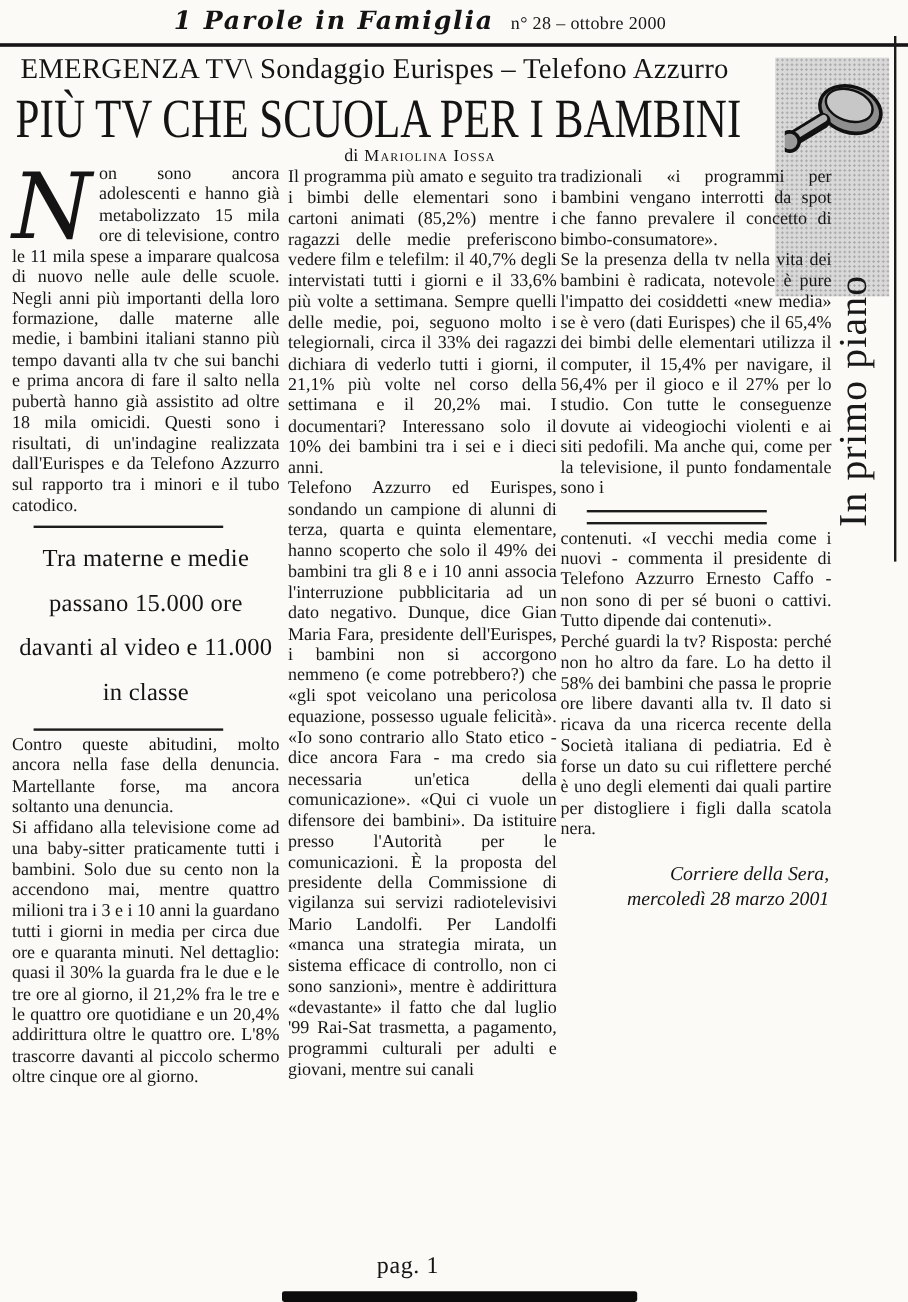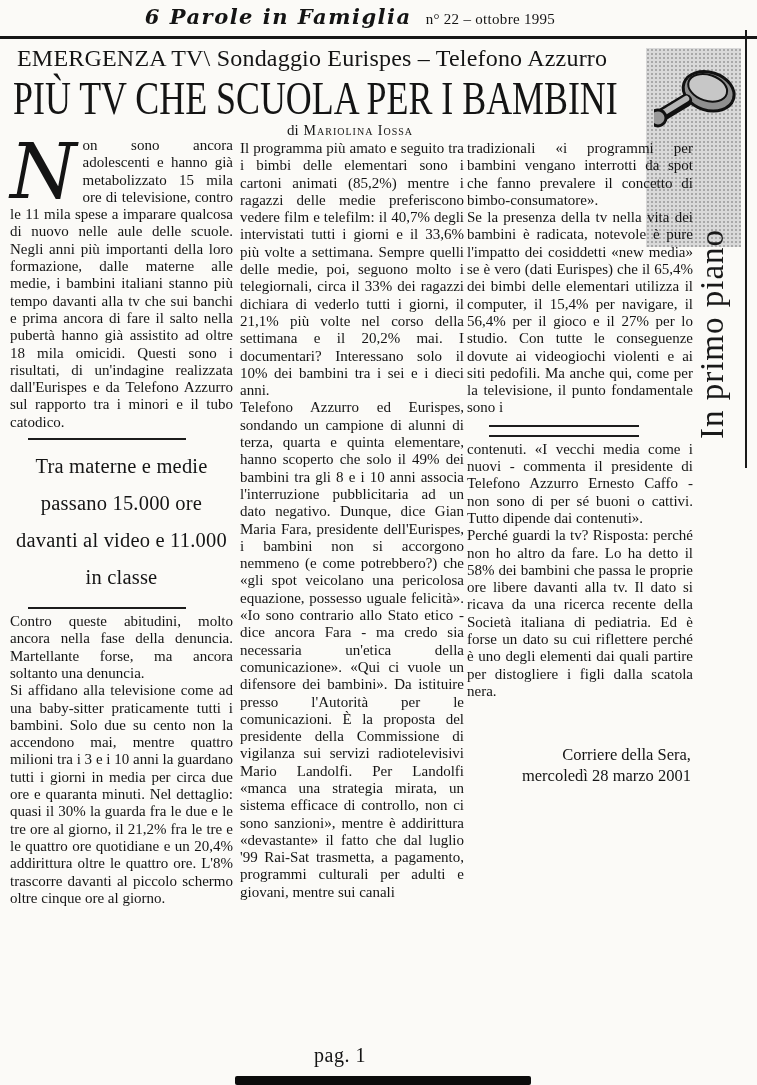--- a/index.html
+++ b/index.html
@@ -62,33 +62,33 @@
     padding:4px 6px 0 0;
   }
   .quote-rule{height:2px;background:#1c1c1c;border:0;}
   .col1 .quote-rule{width:158px;margin:7px 0 4px 18px;}
   .col3 .quote-rule{width:150px;margin:8px 0 4px 22px;}
   .pullquote{
     text-align:center;font-size:20.5px;line-height:37px;
     letter-spacing:.2px;padding:4px 0;
   }
   .attribution{
-    margin-top:44px;text-align:right;font-size:16.5px;
+    margin-top:17px;text-align:right;font-style:italic;font-size:16.5px;
     line-height:21px;padding-right:2px;
   }
 
   
   .footer-page{left:240px;top:1044px;width:200px;text-align:center;font-size:20px;letter-spacing:.5px;}
   .bottom-bar{left:235px;top:1076px;width:296px;height:9px;background:#0c0c0c;border-radius:2px;}
 </style>
 </head>
 <body>
 
 <div class="abs masthead">
-  <span class="masthead-title">6 Parole in Famiglia</span><span class="masthead-issue">n° 22 – ottobre 1995</span>
+  <span class="masthead-title">1 Parole in Famiglia</span><span class="masthead-issue">n° 28 – ottobre 2000</span>
 </div>
 <div class="abs masthead-rule"></div>
 
 <div class="abs kicker">EMERGENZA TV\ Sondaggio Eurispes – Telefono Azzurro</div>
 <div class="abs headline"><span>PIÙ TV CHE SCUOLA PER I BAMBINI</span></div>
 <div class="abs byline">
   <span class="di">di</span><span class="name">Mariolina Iossa</span>
 </div>
 
 <div class="abs halftone-box"></div>

